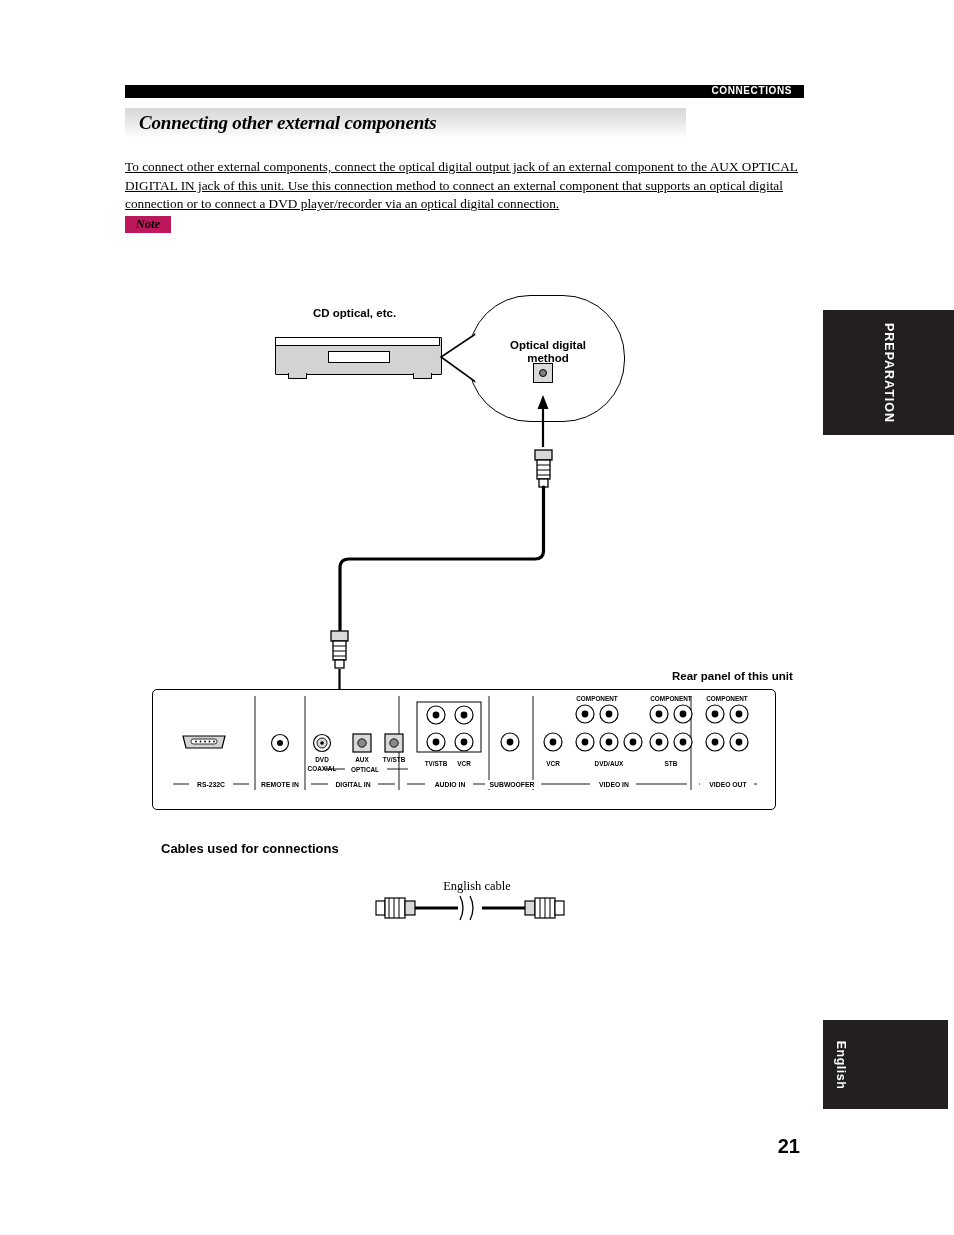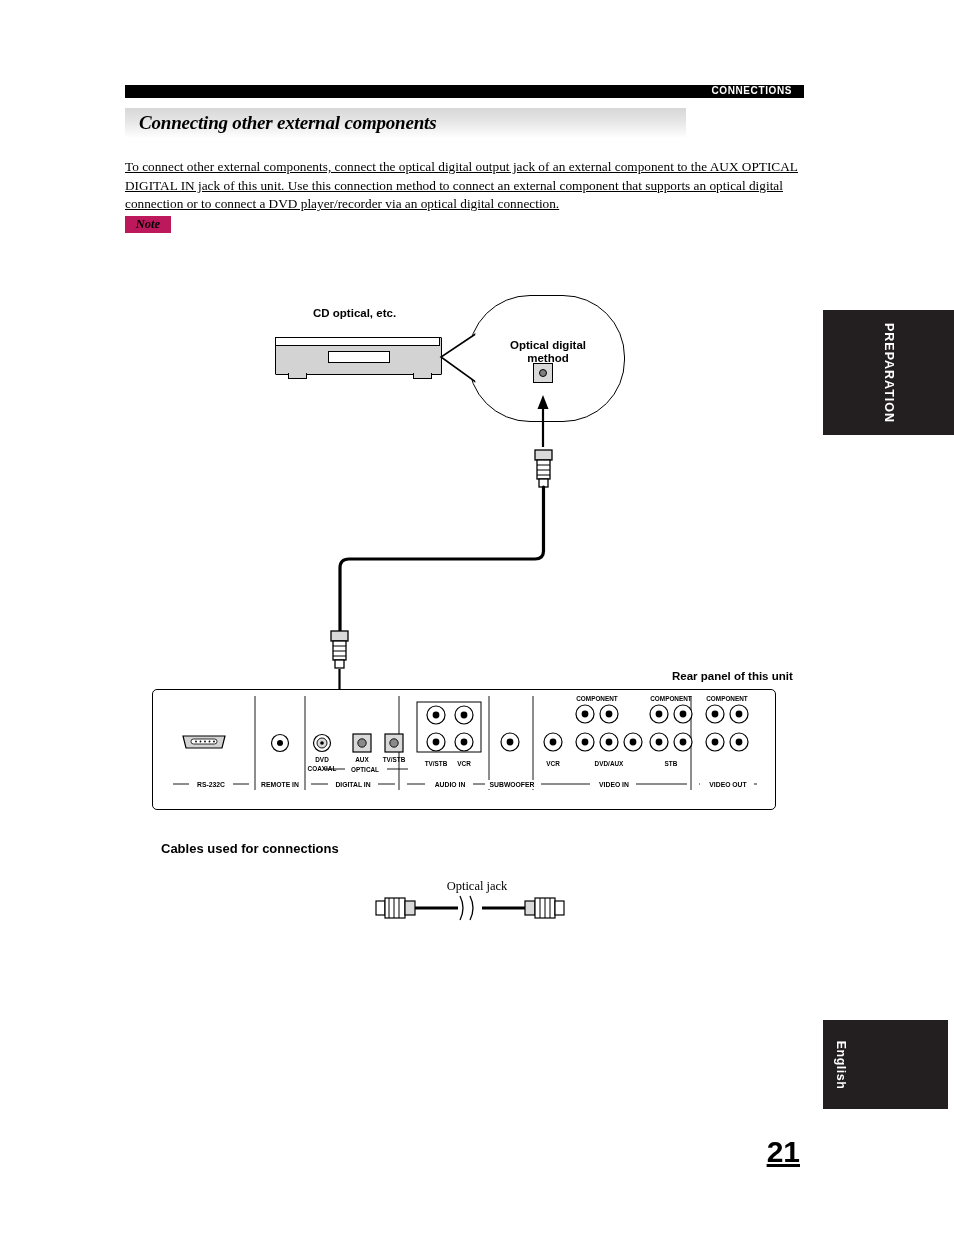--- a/index.html
+++ b/index.html
@@ -140,22 +140,21 @@
     letter-spacing: 0.5px;
   }
 
   
   .page-number {
     position: absolute;
     right: 154px;
     top: 1135px;
     font-family: "Liberation Sans", sans-serif;
     font-weight: bold;
-    font-size: 30px;
-    text-decoration: underline;
+    font-size: 20px;
   }
 
   
   .diagram {
     position: absolute;
     left: 125px;
     top: 295px;
     width: 690px;
     height: 520px;
   }
@@ -526,21 +525,21 @@
         <text class="rp-t2" x="461" y="97" text-anchor="middle">VIDEO IN</text>
         <text class="rp-t2" x="575" y="97" text-anchor="middle">VIDEO OUT</text>
 
         <rect x="192" y="75" width="42" height="8" fill="#fff"></rect>
         <text class="rp-t" x="212" y="82" text-anchor="middle">OPTICAL</text>
       </svg>
     </div>
   </div>
 
   <div class="cables-title">Cables used for connections</div>
-  <div class="optcable-label">Optical jack</div>
+  <div class="optcable-label">English cable</div>
 
   <svg style="position:absolute; left:360px; top:890px;" width="230" height="40" viewBox="0 0 230 40">
 
     <g>
       <rect x="16" y="11" width="9" height="14" fill="#fff" stroke="#000" stroke-width="1.2"></rect>
       <rect x="25" y="8" width="20" height="20" fill="#ffffff" stroke="#000" stroke-width="1.2"></rect>
       <line x1="29" y1="8" x2="29" y2="28" stroke="#000" stroke-width="1"></line>
       <line x1="34" y1="8" x2="34" y2="28" stroke="#000" stroke-width="1"></line>
       <line x1="39" y1="8" x2="39" y2="28" stroke="#000" stroke-width="1"></line>
       <rect x="45" y="11" width="10" height="14" fill="#d9d9d9" stroke="#000" stroke-width="1.2"></rect>

